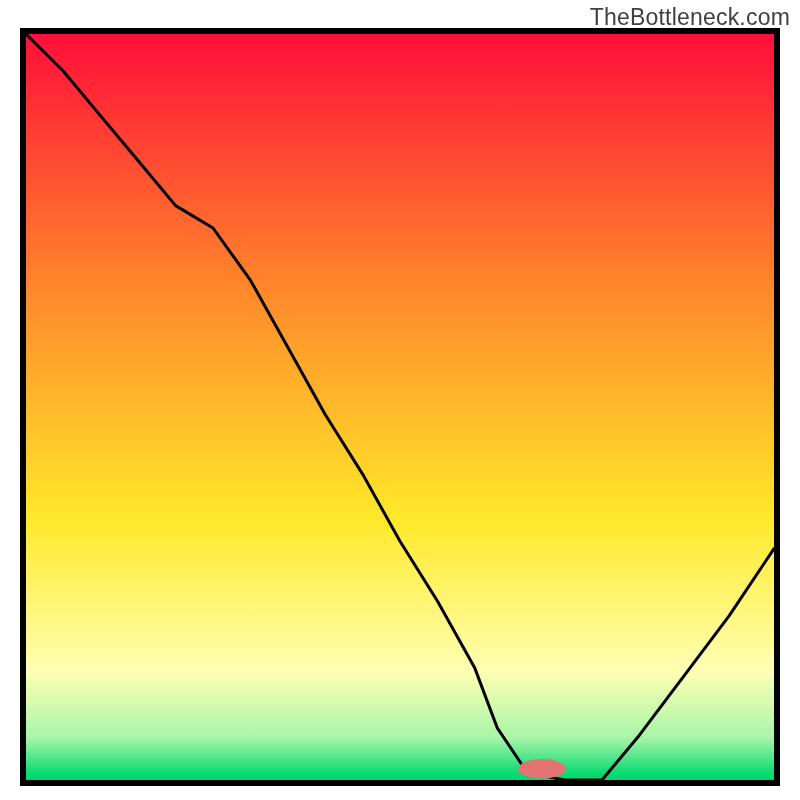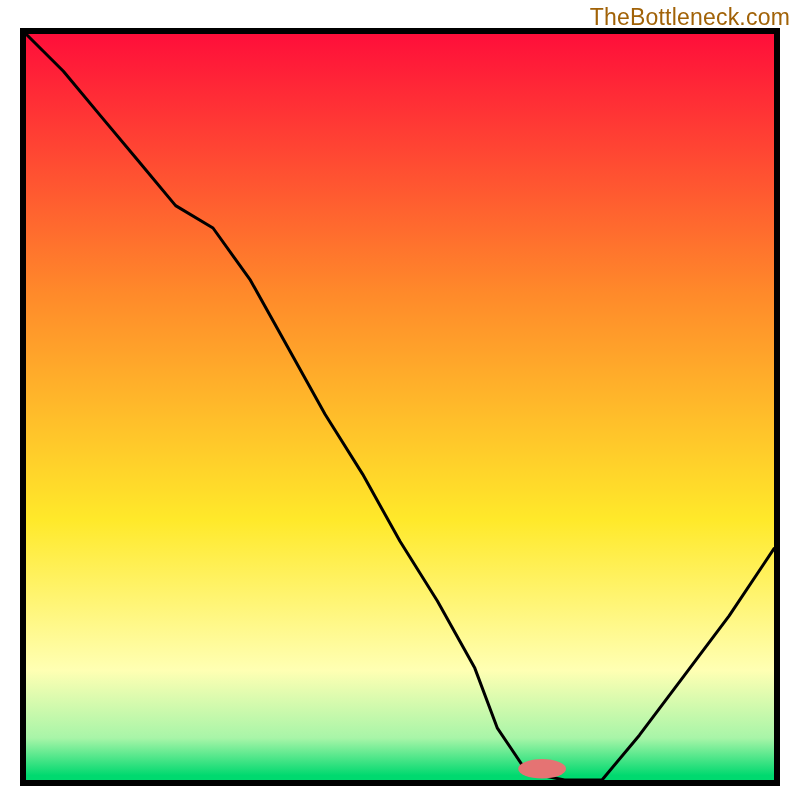--- a/index.html
+++ b/index.html
@@ -15,21 +15,21 @@
     width: 800px;
     height: 800px;
     box-sizing: border-box;
   }
   .watermark {
     position: absolute;
     top: 4px;
     right: 10px;
     font-family: Arial, Helvetica, sans-serif;
     font-size: 23px;
-    color: #a16207;
+    color: #404040;
     letter-spacing: 0.2px;
     z-index: 50;
   }
   .plot {
     position: absolute;
     left: 20px;
     top: 28px;
     width: 760px;
     height: 758px;
     box-sizing: border-box;

